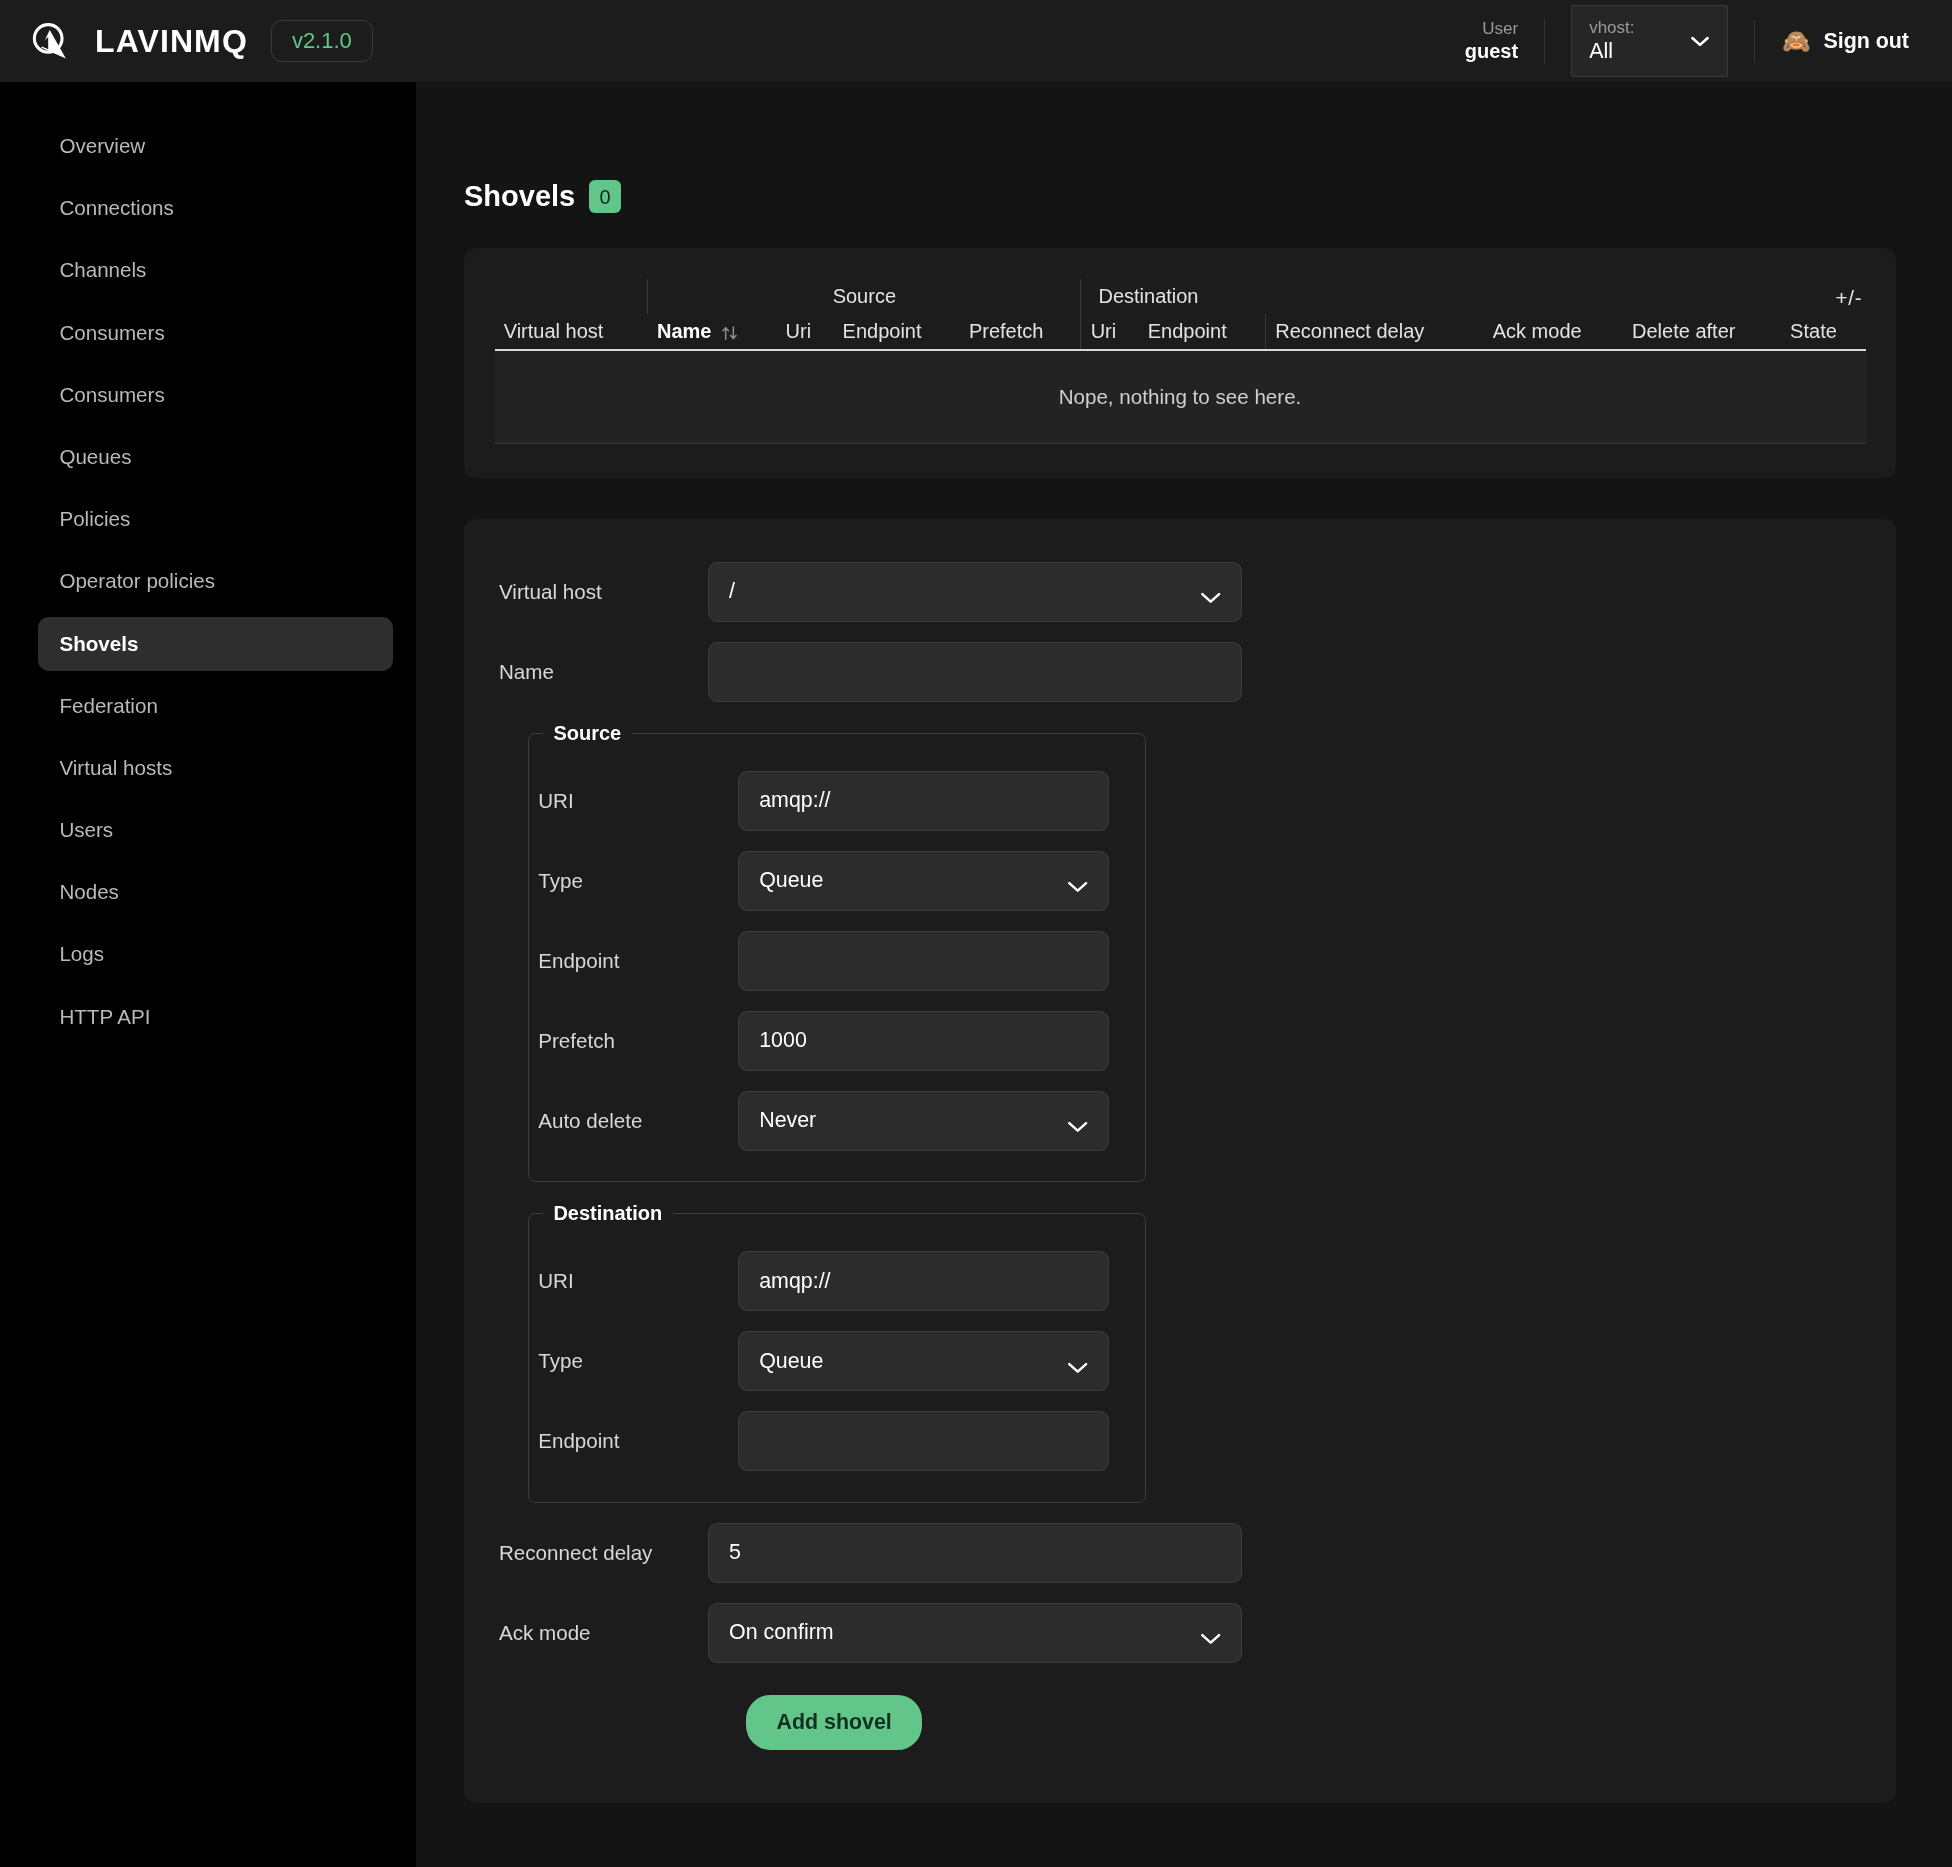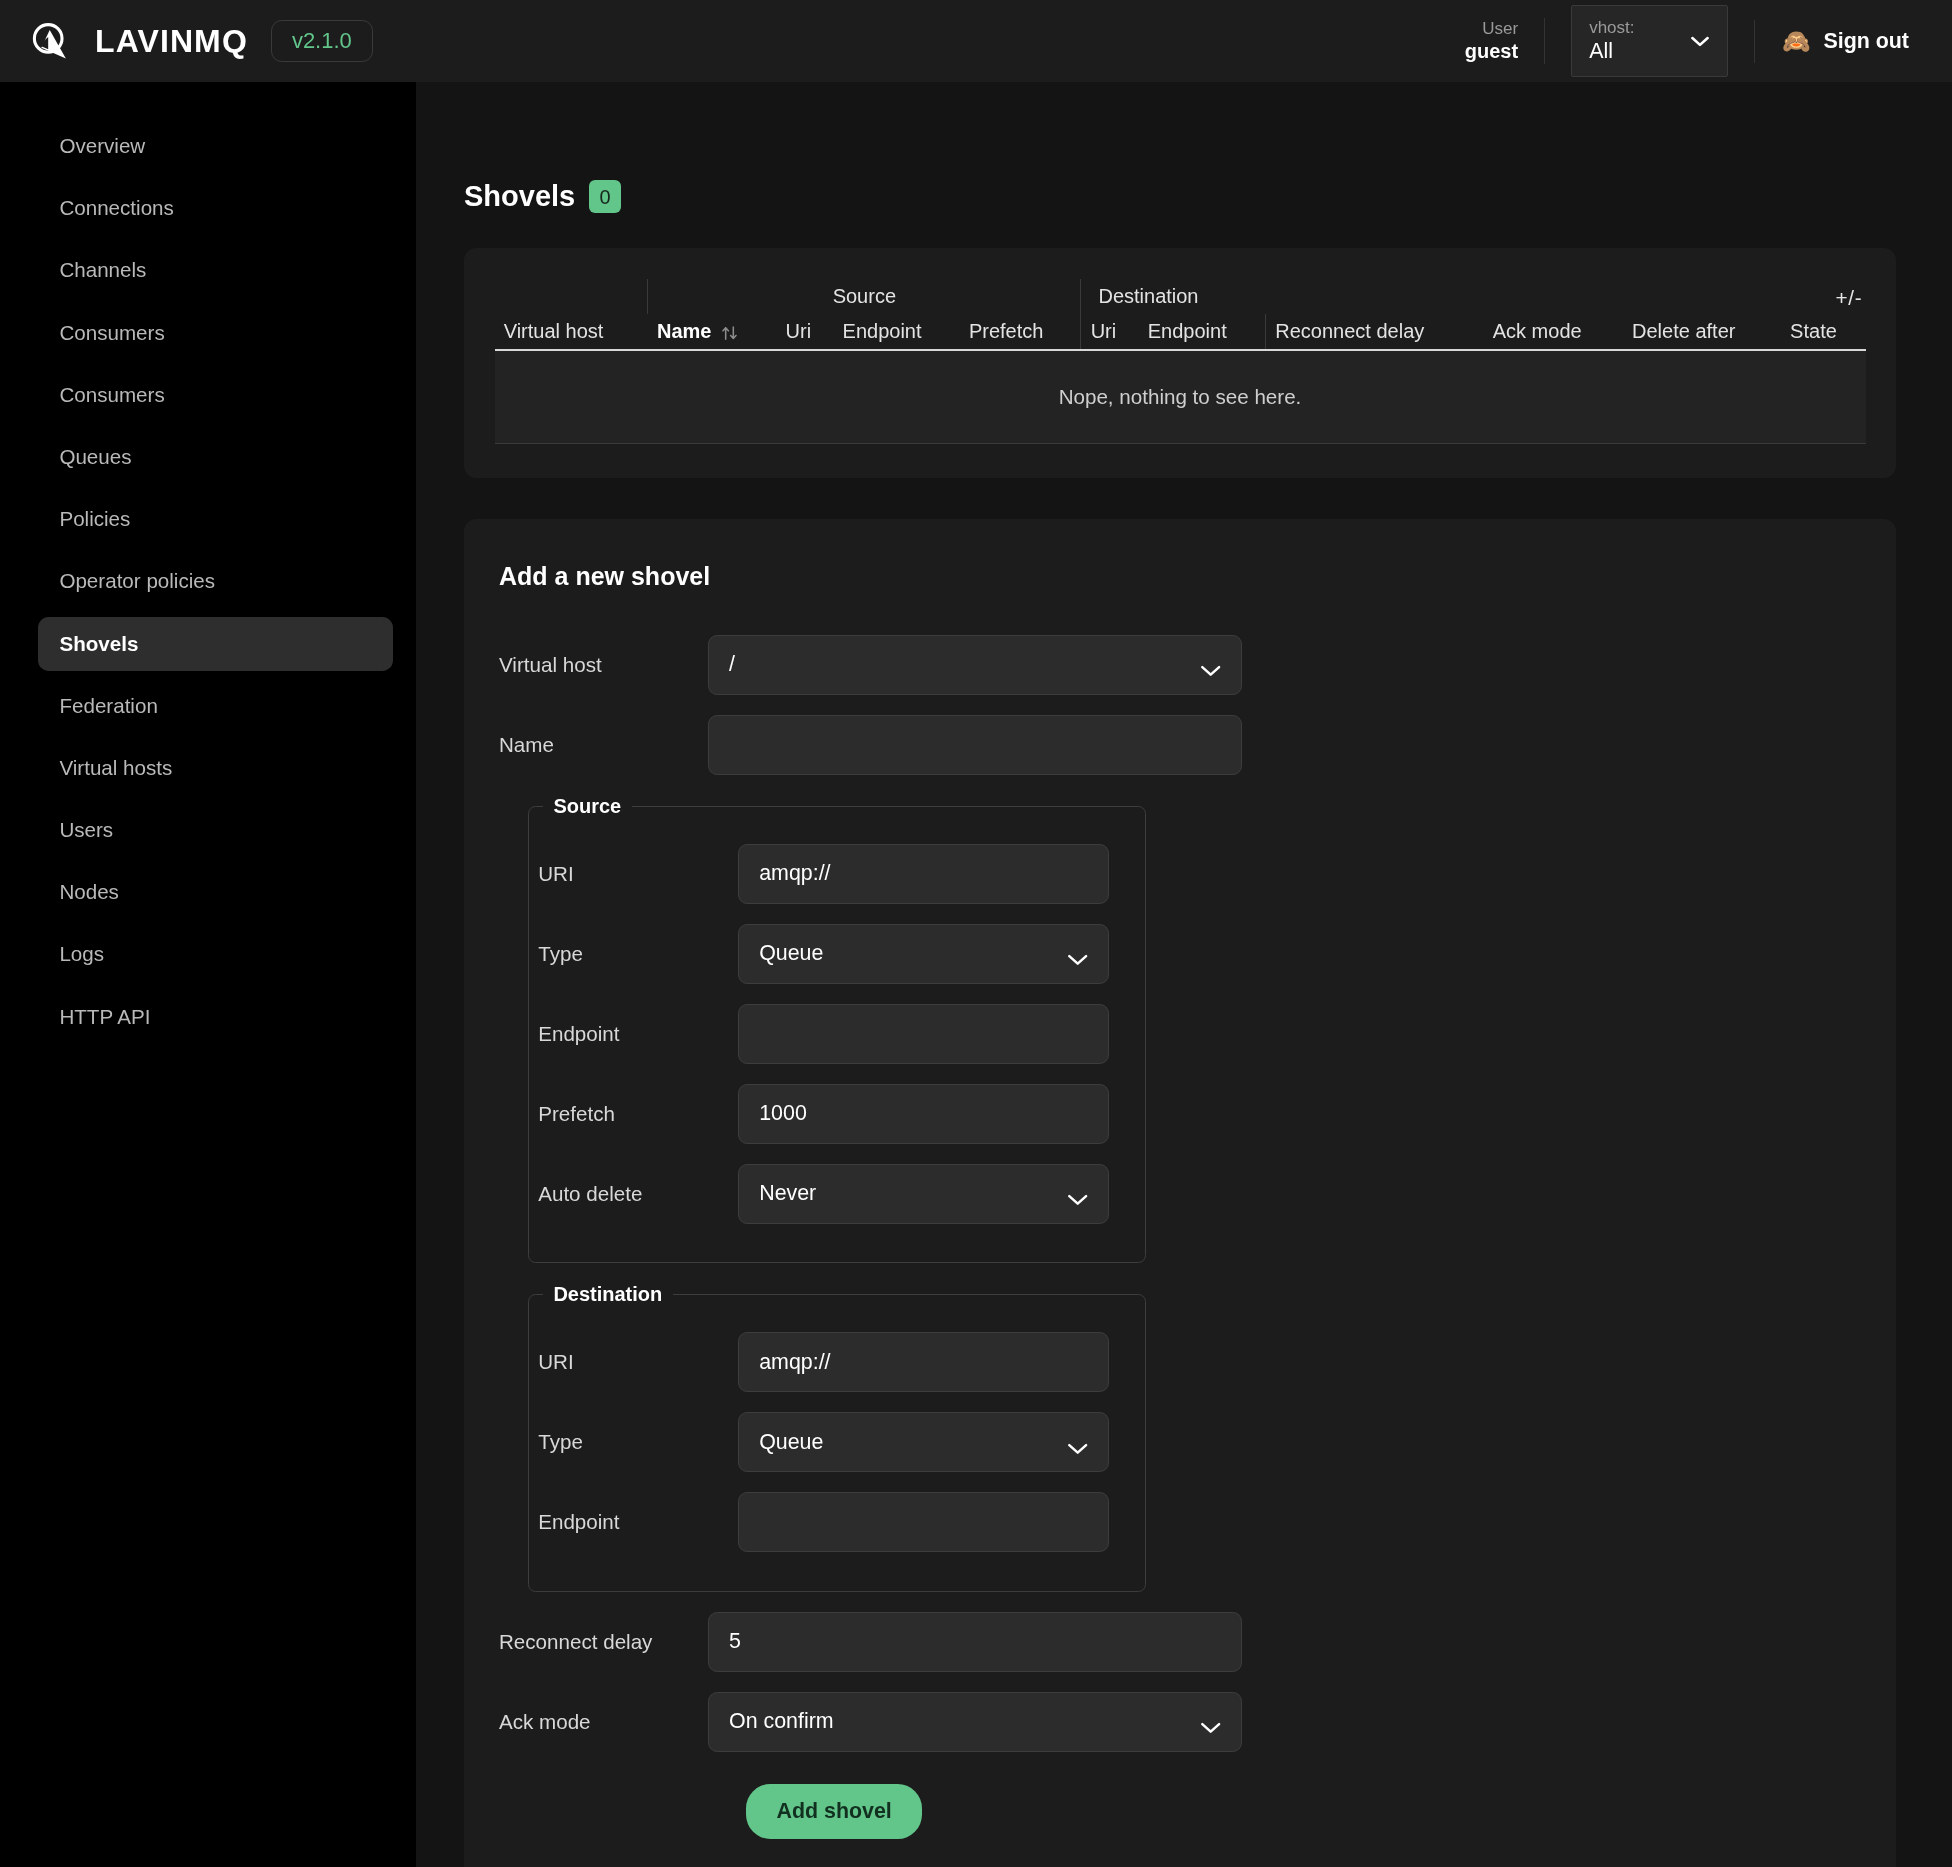--- a/index.html
+++ b/index.html
@@ -211,21 +211,21 @@
     width: 618px;
   }
   fieldset.group > legend {
     font-size: 20px;
     color: #ffffff;
     font-weight: bold;
     padding: 0 10.7px;
     margin-left: 13.7px;
   }
   fieldset.group .frow { margin-bottom: 20px; padding-left: 9.2px; }
-  fieldset.group .frow:last-child { margin-bottom: 8px; }
+  fieldset.group .frow:last-child { margin-bottom: 0; }
   fieldset.group .flabel { width: 200px; }
   fieldset.group .field { width: 371px; }
 
   .btn-row { display: flex; margin-top: 32px; gap: 38px; }
   .btn-spacer { width: 209px; flex: none; }
   .btn-add {
     background: #62c58a;
     color: #12301f;
     font-size: 21.4px;
     font-weight: bold;
@@ -340,21 +340,20 @@
             </tr>
             <tr class="empty-row">
               <td colspan="11">Nope, nothing to see here.</td>
             </tr>
           </tbody>
         </table>
       </div>
     </section>
 
     <section class="card form-card">
-      <div class="form-title">Add a new shovel</div>
 
       <div class="frow">
         <span class="flabel">Virtual host</span>
         <div class="field sel">
           <span>/</span>
           <span class="chev">
             <svg viewBox="0 0 28 17" width="21.4" height="13" aria-hidden="true">
                 <path d="M3 4 L14 14 L25 4" fill="none" stroke="#ffffff" stroke-width="3.2" stroke-linecap="round" stroke-linejoin="round"></path>
               </svg>
           </span>

